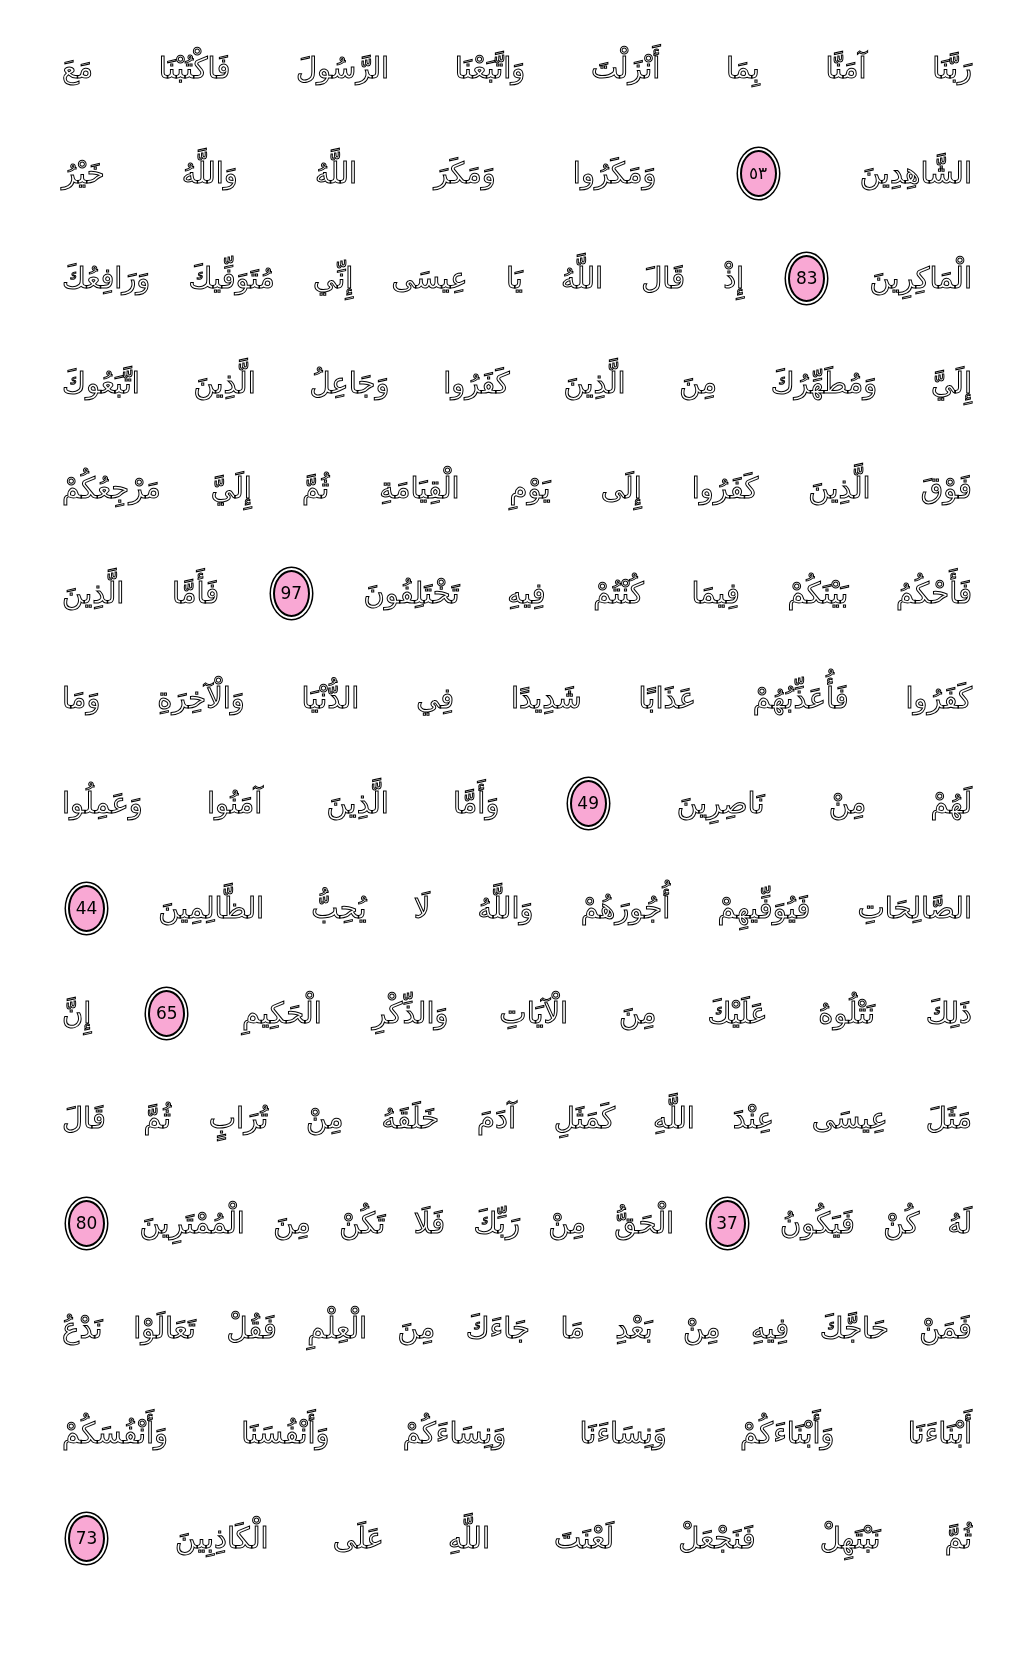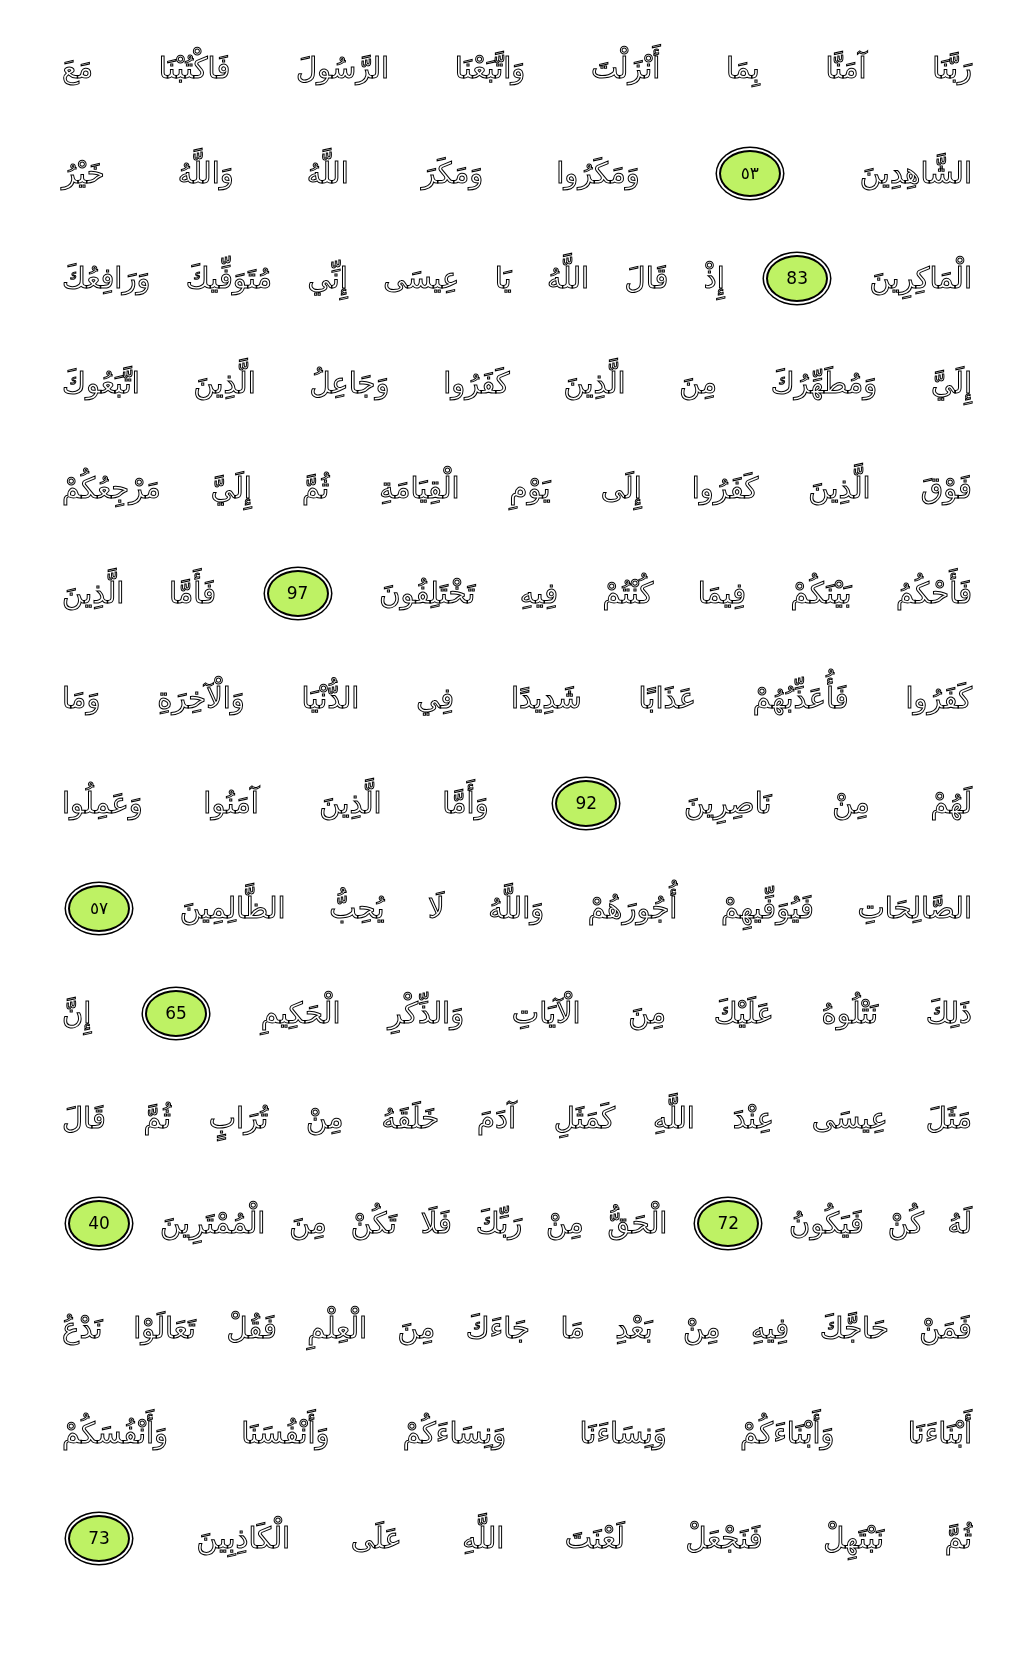--- a/index.html
+++ b/index.html
@@ -29,34 +29,34 @@
     
     -webkit-text-fill-color: #ffffff;
     -webkit-text-stroke: 1px #000000;
   }
   .word {
     white-space: nowrap;
   }
   .ayah-marker {
     flex: 0 0 auto;
     box-sizing: border-box;
-    width: 62px;
+    width: 37px;
     height: 47px;
     margin: 0 6px;
     border: 2px solid #000000;
     border-radius: 50%;
     box-shadow: 0 0 0 2px #ffffff, 0 0 0 3.5px #000000;
     display: flex;
     align-items: center;
     justify-content: center;
     font-size: 17px;
     color: #000000;
     -webkit-text-fill-color: #000000;
     -webkit-text-stroke: 0 transparent;
-    background: #bef264;
+    background: #f9a8d4;
   }
 </style>
 </head>
 <body>
 
 <div class="page">
   <div dir="rtl" lang="ar">
       <div class="line">
         <span class="word">رَبَّنَا</span>
         <span class="word">آمَنَّا</span>
@@ -127,35 +127,35 @@
         <span class="word">شَدِيدًا</span>
         <span class="word">فِي</span>
         <span class="word">الدُّنْيَا</span>
         <span class="word">وَالْآخِرَةِ</span>
         <span class="word">وَمَا</span>
       </div>
       <div class="line">
         <span class="word">لَهُمْ</span>
         <span class="word">مِنْ</span>
         <span class="word">نَاصِرِينَ</span>
-        <span class="ayah-marker">92</span>
+        <span class="ayah-marker">49</span>
         <span class="word">وَأَمَّا</span>
         <span class="word">الَّذِينَ</span>
         <span class="word">آمَنُوا</span>
         <span class="word">وَعَمِلُوا</span>
       </div>
       <div class="line">
         <span class="word">الصَّالِحَاتِ</span>
         <span class="word">فَيُوَفِّيهِمْ</span>
         <span class="word">أُجُورَهُمْ</span>
         <span class="word">وَاللَّهُ</span>
         <span class="word">لَا</span>
         <span class="word">يُحِبُّ</span>
         <span class="word">الظَّالِمِينَ</span>
-        <span class="ayah-marker">٥٧</span>
+        <span class="ayah-marker">44</span>
       </div>
       <div class="line">
         <span class="word">ذَلِكَ</span>
         <span class="word">نَتْلُوهُ</span>
         <span class="word">عَلَيْكَ</span>
         <span class="word">مِنَ</span>
         <span class="word">الْآيَاتِ</span>
         <span class="word">وَالذِّكْرِ</span>
         <span class="word">الْحَكِيمِ</span>
         <span class="ayah-marker">65</span>
@@ -171,29 +171,29 @@
         <span class="word">خَلَقَهُ</span>
         <span class="word">مِنْ</span>
         <span class="word">تُرَابٍ</span>
         <span class="word">ثُمَّ</span>
         <span class="word">قَالَ</span>
       </div>
       <div class="line">
         <span class="word">لَهُ</span>
         <span class="word">كُنْ</span>
         <span class="word">فَيَكُونُ</span>
-        <span class="ayah-marker">72</span>
+        <span class="ayah-marker">37</span>
         <span class="word">الْحَقُّ</span>
         <span class="word">مِنْ</span>
         <span class="word">رَبِّكَ</span>
         <span class="word">فَلَا</span>
         <span class="word">تَكُنْ</span>
         <span class="word">مِنَ</span>
         <span class="word">الْمُمْتَرِينَ</span>
-        <span class="ayah-marker">40</span>
+        <span class="ayah-marker">80</span>
       </div>
       <div class="line">
         <span class="word">فَمَنْ</span>
         <span class="word">حَاجَّكَ</span>
         <span class="word">فِيهِ</span>
         <span class="word">مِنْ</span>
         <span class="word">بَعْدِ</span>
         <span class="word">مَا</span>
         <span class="word">جَاءَكَ</span>
         <span class="word">مِنَ</span>

